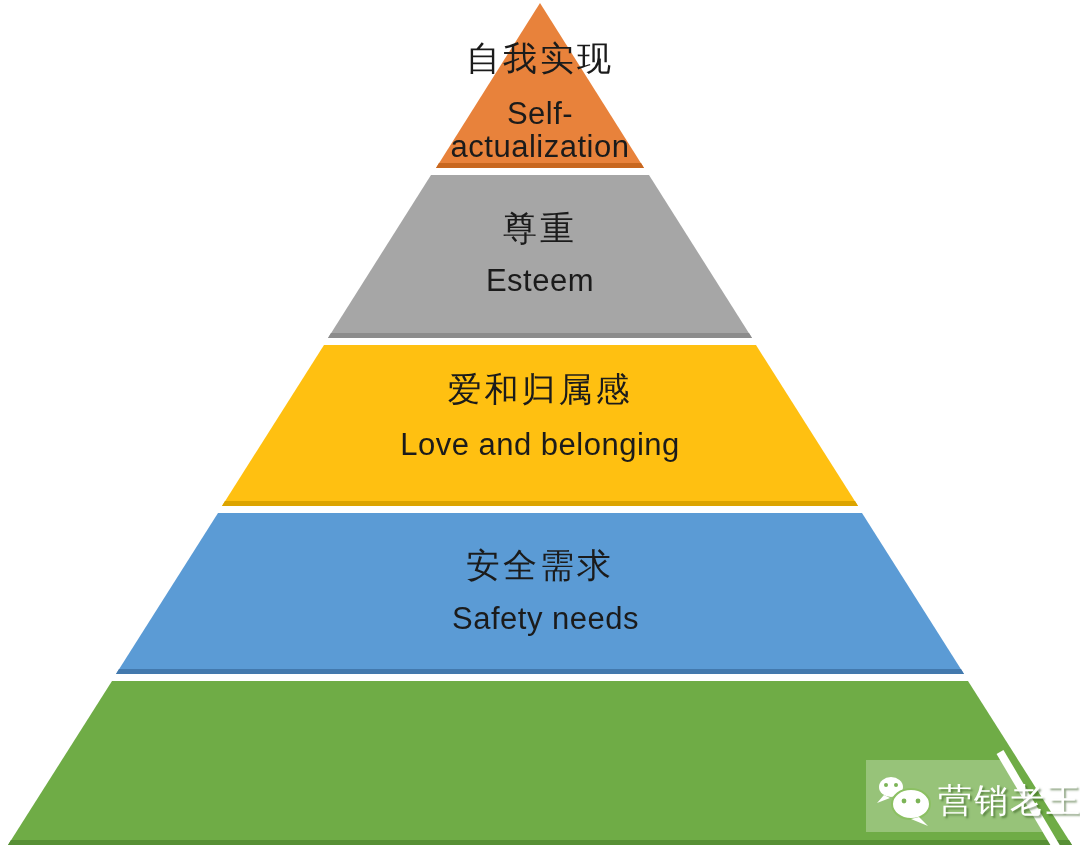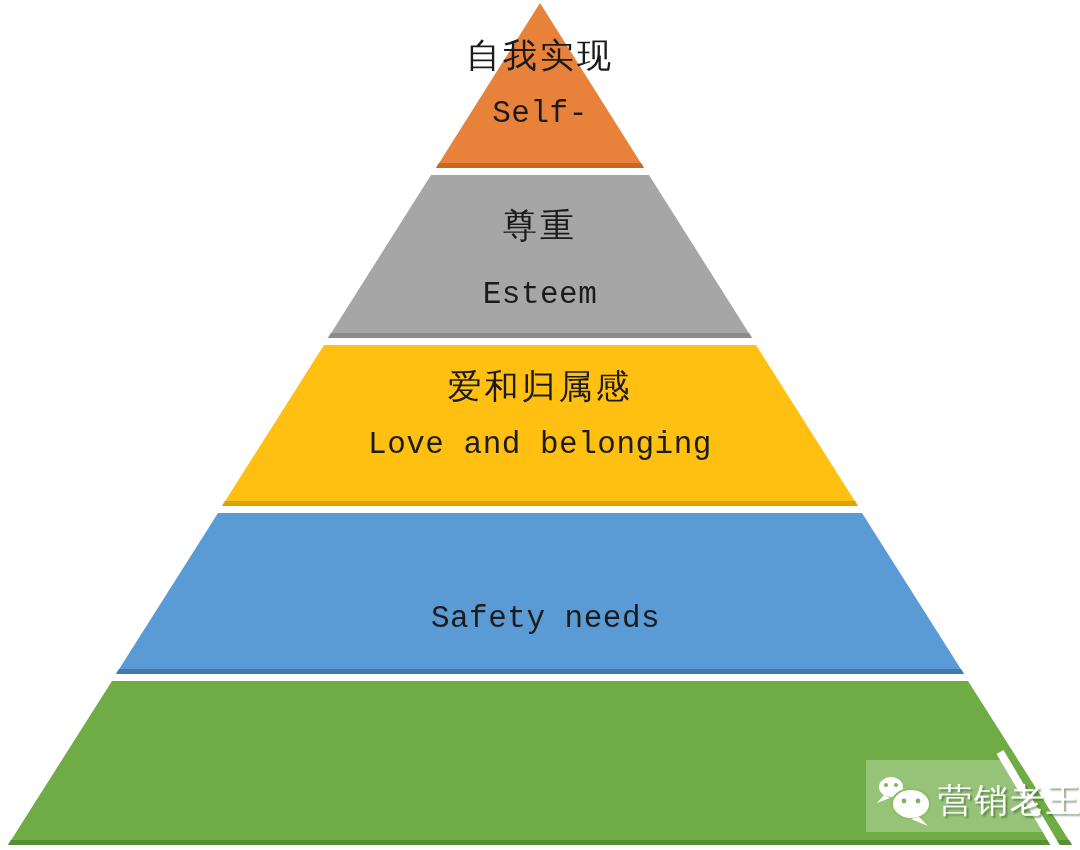--- a/index.html
+++ b/index.html
@@ -13,29 +13,28 @@
     position: relative;
     width: 1080px; height: 850px;
     background: #ffffff;
   }
   .stage svg { position: absolute; left: 0; top: 0; }
   .lbl {
     position: absolute; left: 0; right: 0;
     text-align: center;
     color: #1b1b1b;
     white-space: nowrap;
-    font-family: Liberation Mono, monospace;
   }
   .zh { font-size: 34px; line-height: 44px; letter-spacing: 3px; }
   .en { font-size: 31px; line-height: 38px; letter-spacing: 0.5px; text-align: center; }
   .zh-l1 { top: 36px; }
   .en-l1a { top: 95px; }
   .en-l1b { top: 128px; }
   .zh-l2 { top: 206px; }
-  .en-l2 { top: 276px; }
+  .en-l2 { top: 262px; }
   .zh-l3 { top: 367px; }
   .en-l3 { top: 426px; }
   .zh-l4 { top: 543px; }
   .en-l4 { top: 600px; padding-left: 11px; }
   .zh-l5 { top: 713px; }
   .en-l5 { top: 769px; }
   .watermark-text {
     position: absolute;
     left: 938px; top: 783px;
     font-size: 34px; line-height: 34px;
@@ -77,24 +76,26 @@
       <circle cx="896" cy="785" r="2" fill="#7CB457"></circle>
       <ellipse cx="911" cy="804" rx="19" ry="15" fill="#ffffff" stroke="#8CC063" stroke-width="2"></ellipse>
       <path d="M 919 817 L 928 826 L 911 819 Z" fill="#ffffff"></path>
       <circle cx="904" cy="801" r="2.4" fill="#7CB457"></circle>
       <circle cx="918" cy="801" r="2.4" fill="#7CB457"></circle>
     </g>
   </svg>
 
   <div class="lbl zh zh-l1">自我实现</div>
   <div class="lbl en en-l1a">Self-</div>
+  <div class="lbl en en-l1b">actualization</div>
 
   <div class="lbl zh zh-l2">尊重</div>
   <div class="lbl en en-l2">Esteem</div>
 
   <div class="lbl zh zh-l3">爱和归属感</div>
   <div class="lbl en en-l3">Love and belonging</div>
 
+  <div class="lbl zh zh-l4">安全需求</div>
   <div class="lbl en en-l4">Safety needs</div>
 
 
   <div class="watermark-text">营销老王</div>
 </div>
 
 </body></html>

